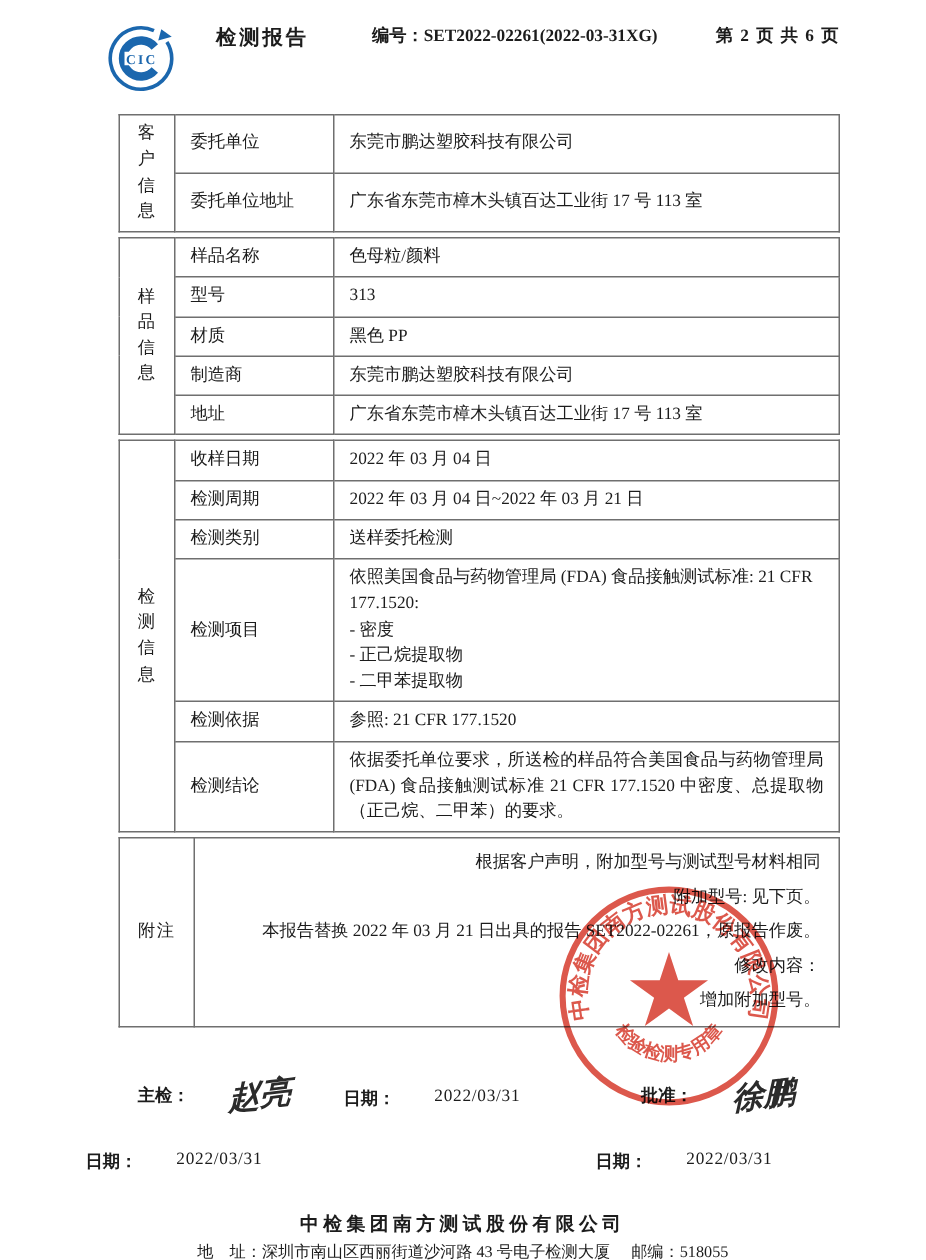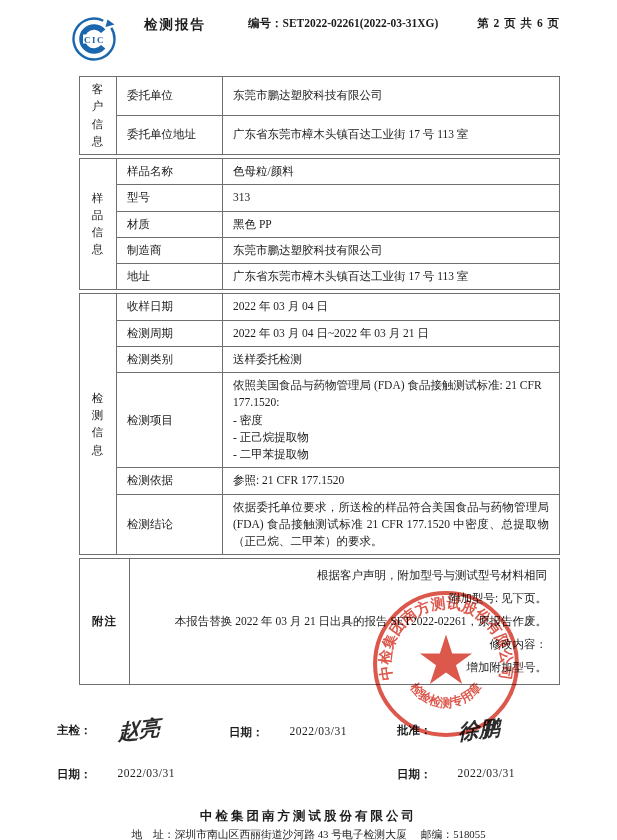--- a/index.html
+++ b/index.html
@@ -32,35 +32,35 @@
     line-height: 1.5;
     padding: 4px 10px;
     vertical-align: middle;
   }
   td.sec-cell {
     width: 37px; text-align: center; padding: 4px 2px;
     line-height: 1.9; letter-spacing: 1px;
   }
   td.lbl-cell { width: 106px; }
   td.val-cell { white-space: pre-line; text-align: justify; }
-  table.notes td.sec-cell { width: 50px; font-weight: bold; }
+  table.notes td.sec-cell { width: 50px; }
   table.notes td.val-cell { line-height: 2.0; padding: 5px 12px; text-align: right; }
   .row-tall td { padding-top: 6px; padding-bottom: 6px; }
 
   
   .sign-area {
     display: grid;
     grid-template-columns: 172px 168px 1fr;
     padding: 0 57px;
     margin-top: 24px;
     position: relative;
     z-index: 1;
   }
   .sign-col { font-size: 11.5px; }
-  .sign-line { display: flex; align-items: center; height: 42px; }
+  .sign-line { display: flex; align-items: center; height: 42px; justify-content: center; }
   .sign-role { font-weight: bold; white-space: nowrap; }
   .sign-name {
     font-size: 21px; font-weight: bold; font-style: italic;
     transform: rotate(-7deg) skewX(-6deg);
     margin-left: 26px; color: #2b2b2b; white-space: nowrap;
   }
   .sign-scribble { margin-left: 34px; }
   .date-line { display: flex; margin-top: 16px; }
   .date-lbl { font-weight: bold; white-space: nowrap; }
   .date-val { margin-left: 26px; letter-spacing: 0.5px; }

